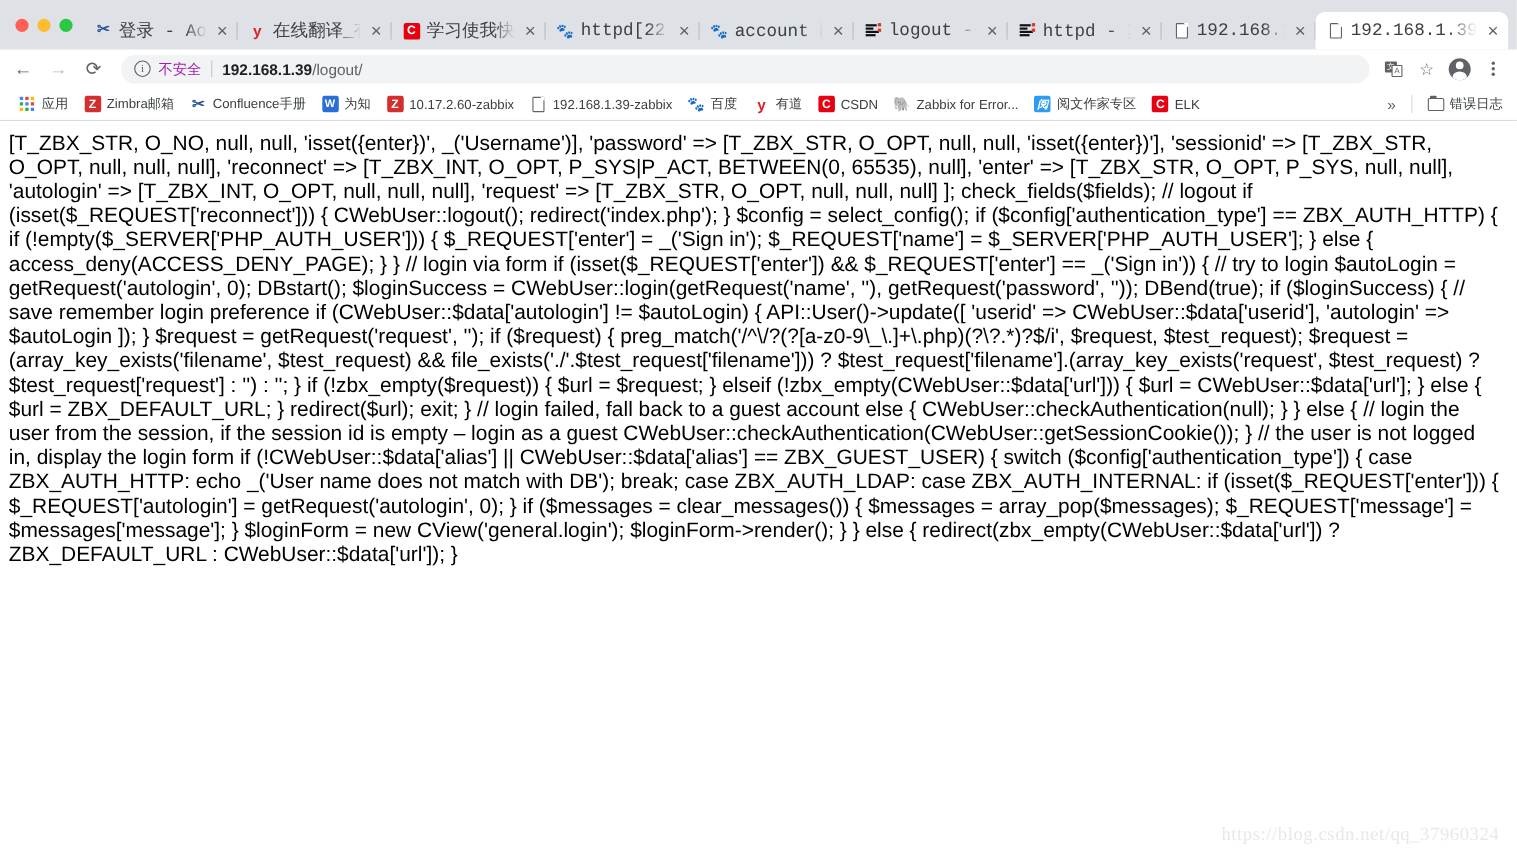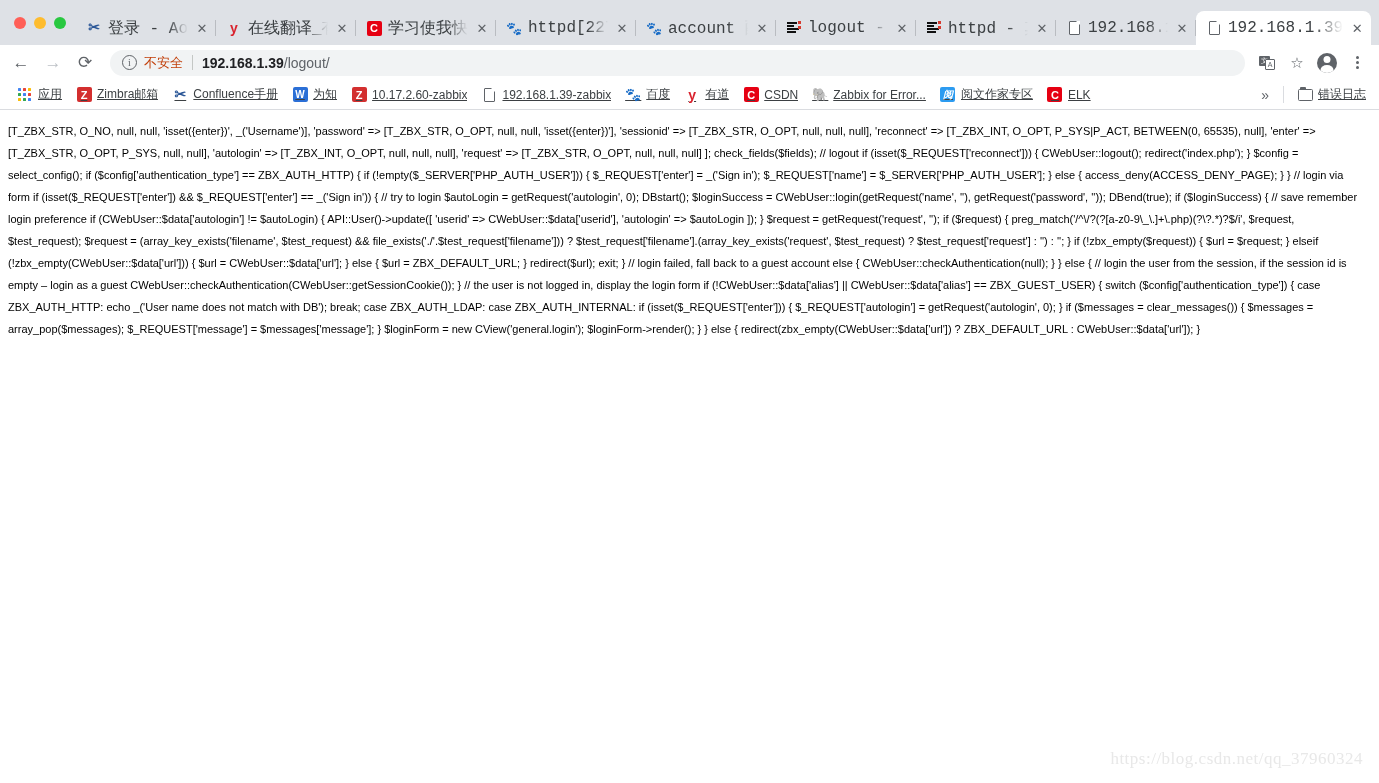--- a/index.html
+++ b/index.html
@@ -153,21 +153,21 @@
     padding: 0 12px;
     min-width: 0;
   }
   .omni-info {
     width: 15px; height: 15px; border: 1.3px solid #5f6368; border-radius: 50%;
     display: flex; align-items: center; justify-content: center;
     font-size: 10px; color: #5f6368; font-family: "Liberation Serif", serif;
     flex: 0 0 15px; margin-right: 7px; line-height:1;
   }
   .omni-security {
-    font-size: 13px; color: #c2410c; white-space: nowrap;
+    font-size: 13px; color: #a21caf; white-space: nowrap;
   }
   .omni-sep {
     width: 1px; height: 15px; background: #c4c7c5; margin: 0 9px;
     flex: 0 0 1px;
   }
   .omni-url { font-size: 14px; color: #5f6368; white-space: nowrap; }
   .omni-url b { color: #202124; font-weight: 700; }
   .tb-icon {
     width: 28px; height: 28px; flex: 0 0 28px;
     display: flex; align-items: center; justify-content: center;
@@ -212,21 +212,20 @@
     border-bottom: 1px solid #dadce0;
     font-size: 12px;
     color: #3c4043;
     white-space: nowrap;
     overflow: hidden;
   }
   .bm {
     display: flex; align-items: center; gap: 5px;
     padding: 3px 7px; border-radius: 4px; flex: 0 0 auto;
     max-width: 150px;
-    text-decoration: underline;
   }
   .bm .bm-label { overflow: hidden; text-overflow: ellipsis; white-space: nowrap; font-size:12px; }
   .bm .bm-ic { width: 16px; height:16px; flex:0 0 16px; display:flex;align-items:center;justify-content:center; }
   .apps-grid {
     width: 14px; height: 14px;
     display: grid; grid-template-columns: repeat(3, 3px); grid-template-rows: repeat(3, 3px);
     gap: 2px;
   }
   .apps-grid i { display:block; width:3px;height:3px; border-radius:0.5px; }
   .bm-overflow {
@@ -238,21 +237,21 @@
   
   .page {
     position: relative;
     height: 673px;
     background: #fff;
     overflow: hidden;
   }
   .code-dump {
     padding: 10px 8px 0 8px;
     font-family: "Liberation Sans", sans-serif;
-    font-size: 11px;
+    font-size: 19px;
     line-height: 22px;
     color: #000;
     word-wrap: break-word;
     overflow-wrap: break-word;
     white-space: normal;
     text-align: left;
     max-width: 1372px;
   }
   .watermark {
     position: absolute;

